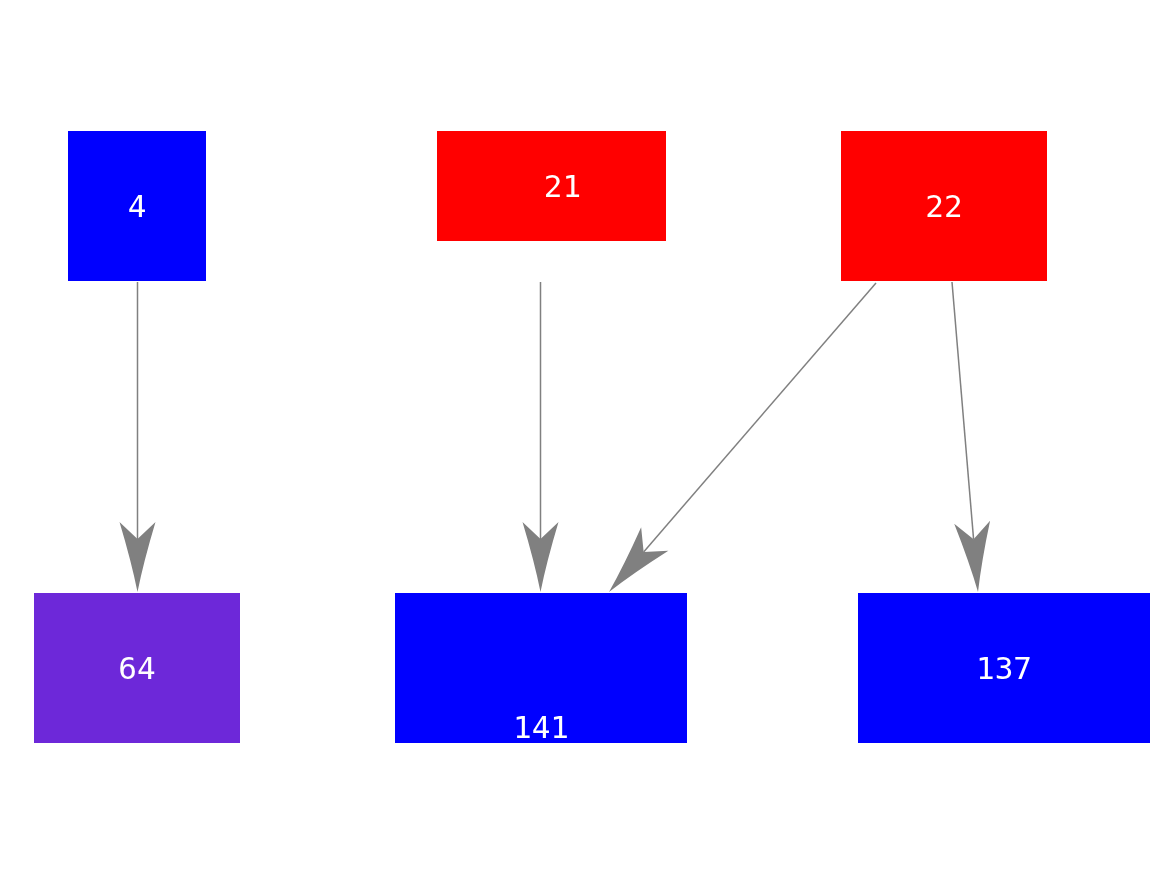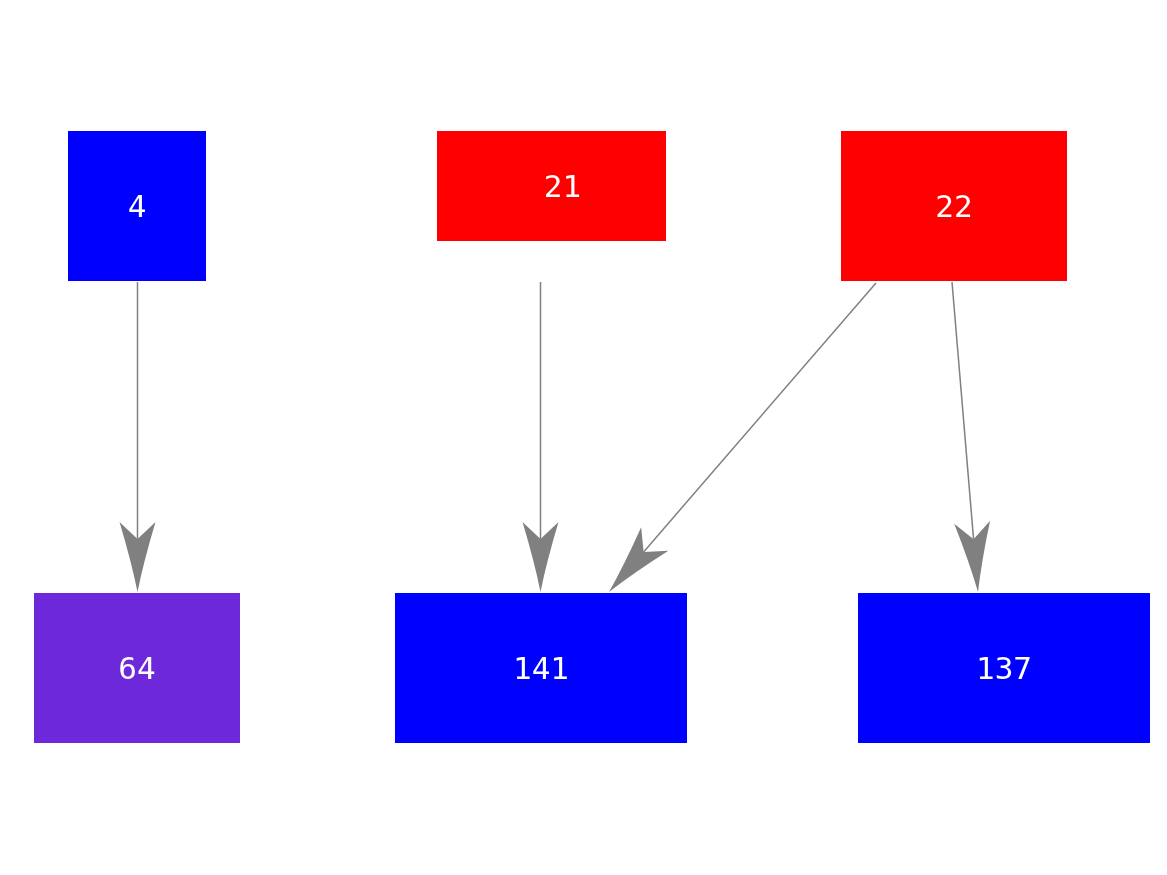--- a/index.html
+++ b/index.html
@@ -57,25 +57,25 @@
         <path d="M 978 592 Q 981.4716818717445 561.6034965007256 990.0865961460736 520.7405150621917 L 973.5703910932741 539.1854322659605 L 954.2125501380467 523.7493060177037 Q 969.5136665357356 562.6064268192296 978 592 Z" fill="#808080"></path>
       </g>
     </svg>
 
   <div class="node" style="left: 68px; top: 131px; width: 138px; height: 150px; background: rgb(0, 0, 255);">
     <span class="node-label">4</span>
   </div>
   <div class="node" style="left: 437px; top: 131px; width: 207px; height: 110px; background: rgb(255, 0, 0); padding-left: 22px;">
     <span class="node-label">21</span>
   </div>
-  <div class="node" style="left: 841px; top: 131px; width: 226px; height: 150px; background: rgb(255, 0, 0);">
+  <div class="node" style="left: 841px; top: 131px; width: 206px; height: 150px; background: rgb(255, 0, 0);">
     <span class="node-label">22</span>
   </div>
   <div class="node" style="left: 34px; top: 593px; width: 206px; height: 150px; background: #6d28d9;">
     <span class="node-label">64</span>
   </div>
-  <div class="node" style="left: 395px; top: 593px; width: 292px; height: 150px; background: rgb(0, 0, 255);">
+  <div class="node" style="left: 395px; top: 593px; width: 292px; height: 150px; background: rgb(0, 0, 255); align-items: flex-end;">
     <span class="node-label">141</span>
   </div>
   <div class="node" style="left: 841px; top: 593px; width: 292px; height: 150px; background: rgb(0, 0, 255); margin-left: 17px;">
     <span class="node-label">137</span>
   </div>
 </div>
 
 </body></html>

